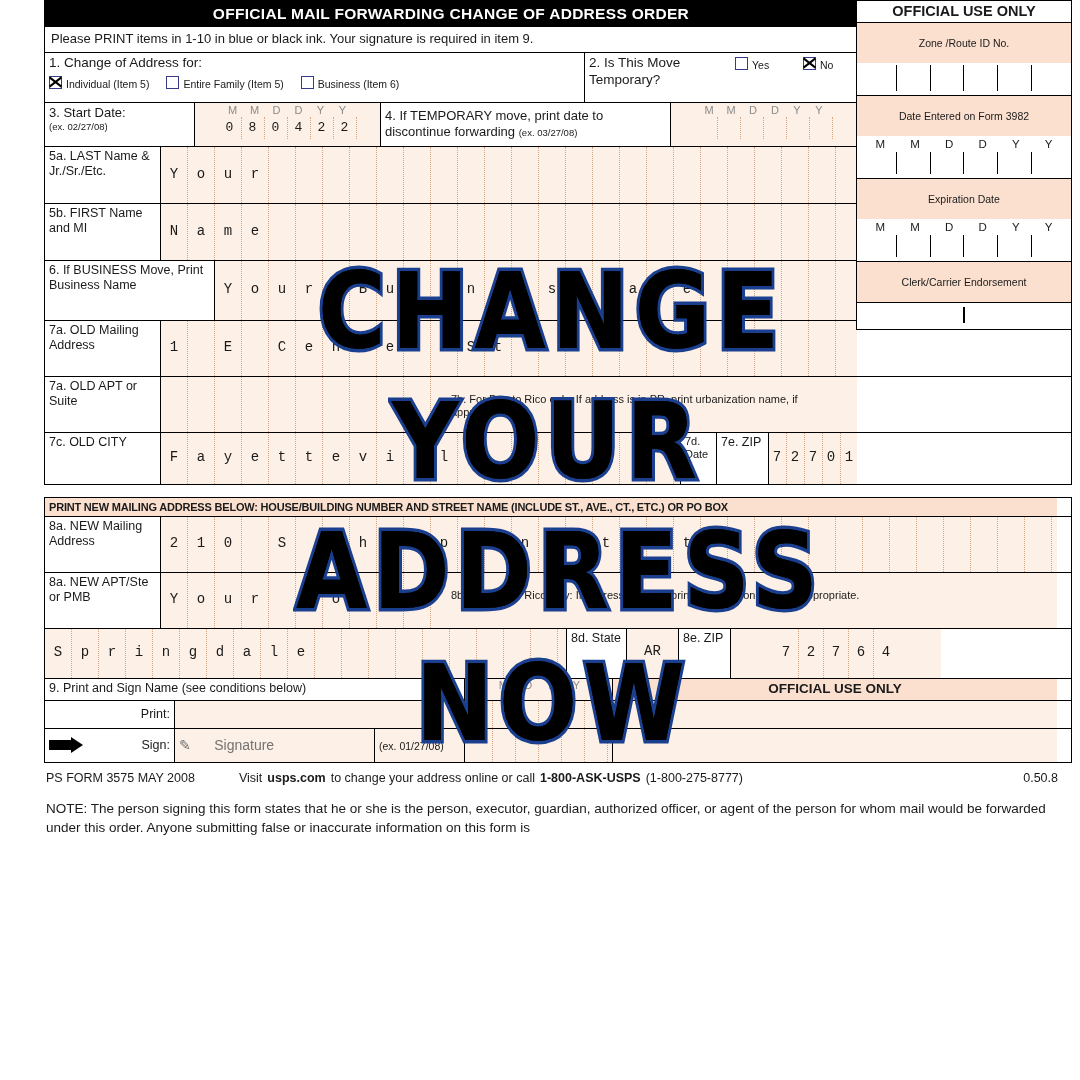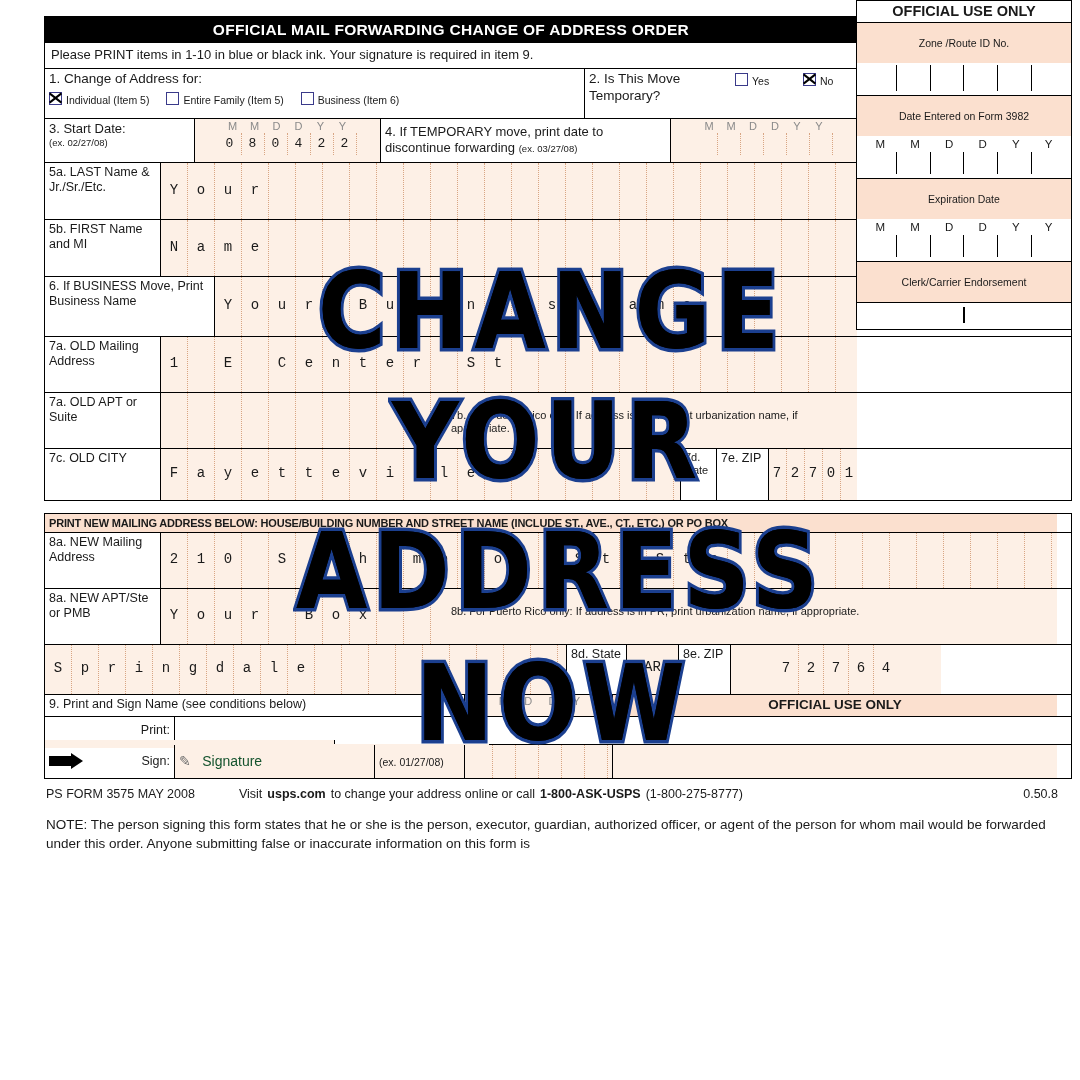--- a/index.html
+++ b/index.html
@@ -1,20 +1,20 @@
 <!DOCTYPE html>
 <html><head>
 <meta charset="utf-8">
 <style>
   html,body{margin:0;padding:0;background:#fff;}
   body{width:1080px;height:1080px;font-family:"Liberation Sans",sans-serif;color:#1a1a1a;overflow:hidden;position:relative;}
   .page{position:relative;width:1080px;height:1080px;}
 
   
-  .form{position:absolute;left:44px;top:16px;width:1028px;}
+  .form{position:absolute;left:44px;top:0;width:1028px;}
   .row{display:flex;border-left:1px solid #000;border-right:1px solid #000;border-bottom:1px solid #000;box-sizing:border-box;}
   .cell{box-sizing:border-box;padding:2px 4px;font-size:12.5px;line-height:1.25;}
   .peach{background:#fbe0cf;}
   .peach2{background:#fdf0e6;}
   .hdr-black{background:#000;color:#fff;font-weight:bold;font-size:15.5px;letter-spacing:.3px;padding:3px 6px;text-align:center;}
   .sep{border-right:1px solid #000;}
   .bold{font-weight:bold;}
   .xsmall{font-size:9.5px;}
   .center{text-align:center;}
 
@@ -436,21 +436,21 @@
           <span>M</span>
           <span>D</span>
           <span>D</span>
           <span>Y</span>
           <span>Y</span>
         </div>
       </div>
       <div class="cell peach" style="width:444px;font-size:13.5px;font-weight:bold;text-align:center;">OFFICIAL USE ONLY</div>
     </div>
 
-    <div class="row" style="height:28px;flex-direction:column;">
+    <div class="row" style="height:28px;">
       <div class="cell sep" style="width:130px;text-align:right;font-size:12.5px;padding-top:6px;">Print:</div>
       <div class="cell sep peach2" style="width:290px;"></div>
       <div class="cell sep peach2" style="width:148px;padding:0;">
         <div class="datebox" style="height:100%;justify-content:center;">
           <div class="d"></div>
           <div class="d"></div>
           <div class="d"></div>
           <div class="d"></div>
           <div class="d"></div>
           <div class="d"></div>
@@ -461,21 +461,21 @@
 
     <div class="row" style="height:34px;">
       <div class="cell sep" style="width:130px;position:relative;font-size:12.5px;padding-top:9px;text-align:right;">
         <svg width="34" height="16" viewBox="0 0 34 16" style="position:absolute;left:4px;top:8px;">
           <polygon points="0,3 22,3 22,0 34,8 22,16 22,13 0,13" fill="#000"></polygon>
         </svg>
         <span>Sign:</span>
       </div>
       <div class="cell sep peach2" style="width:200px;position:relative;padding-top:8px;">
         <span style="color:#6a6a6a;font-size:14px;">✎</span>
-        <span style="color:#14532d;font-size:14px;margin-left:8px;">Signature</span>
+        <span style="color:#737373;font-size:14px;margin-left:20px;">Signature</span>
       </div>
       <div class="cell sep peach2" style="width:90px;font-size:10.5px;padding-top:11px;">(ex. 01/27/08)</div>
       <div class="cell sep peach2" style="width:148px;padding:0;">
         <div class="datebox" style="height:100%;justify-content:center;">
           <div class="d"></div>
           <div class="d"></div>
           <div class="d"></div>
           <div class="d"></div>
           <div class="d"></div>
           <div class="d"></div>

